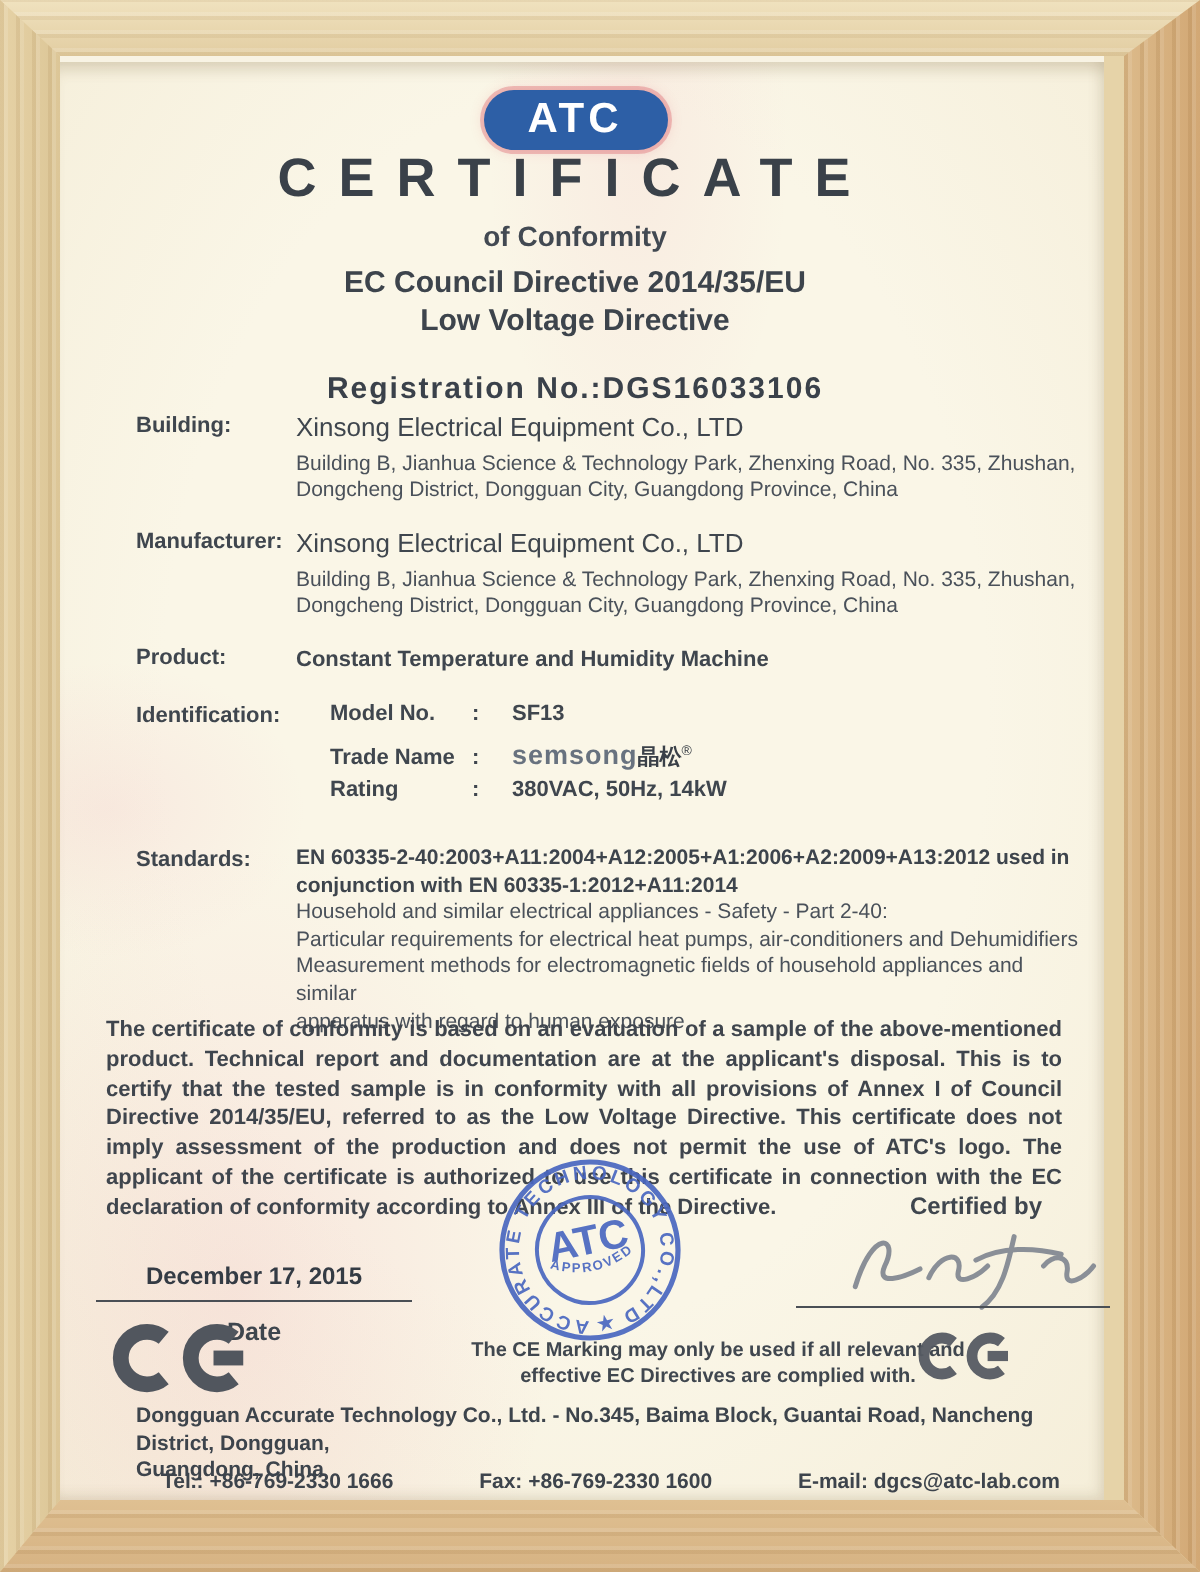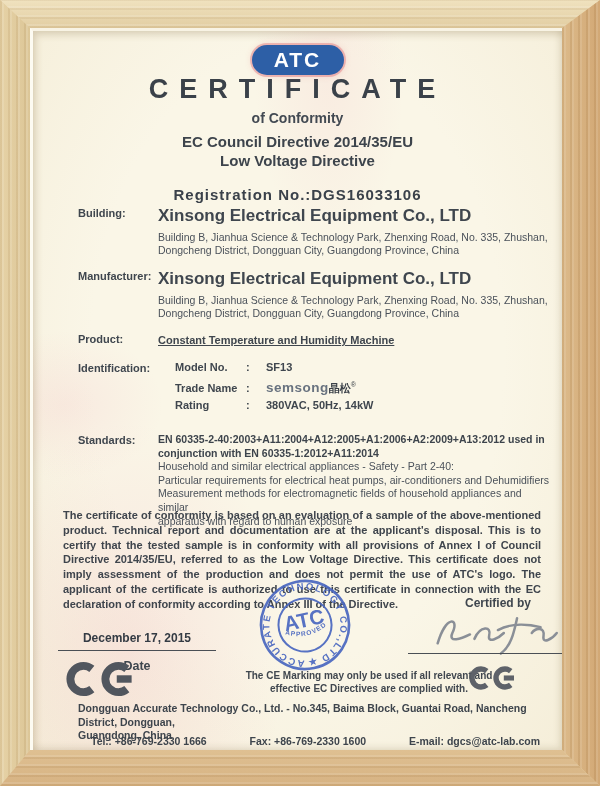--- a/index.html
+++ b/index.html
@@ -20,21 +20,21 @@
   .frame-right{left:562px;top:0;width:38px;height:786px;
     background:repeating-linear-gradient(90deg,rgba(140,95,40,.14) 0 2px,rgba(255,255,255,.10) 2px 4px,rgba(0,0,0,0) 4px 8px),
       linear-gradient(90deg,#dcba8a,#d2a875);
     clip-path:polygon(38px 0,38px 786px,0 750px,0 28px);}
   .frame-bottom{left:0;top:750px;width:600px;height:36px;
     background:repeating-linear-gradient(0deg,rgba(140,95,40,.12) 0 2px,rgba(255,255,255,.12) 2px 4px,rgba(0,0,0,0) 4px 9px),
       linear-gradient(180deg,#dfc092,#d6b282);
     clip-path:polygon(0 36px,30px 0,562px 0,600px 36px);}
 
   
-  .paper{position:absolute;left:30px;top:28px;width:532px;height:722px;z-index:2;
+  .paper{position:absolute;left:20px;top:28px;width:532px;height:722px;z-index:2;
     background:
       radial-gradient(ellipse at 18% 86%, rgba(236,142,168,.16), transparent 26%),
       radial-gradient(ellipse at 56% 6%, rgba(236,142,168,.10), transparent 18%),
       radial-gradient(ellipse at 6% 52%, rgba(236,142,168,.12), transparent 14%),
       radial-gradient(ellipse at 50% 45%, #faf6e7 55%, #f5eed9 100%);
     border-left:3px solid #fdfbf2;border-top:3px solid #f8f3e4;
     box-shadow:inset 3px 4px 7px rgba(110,85,40,.20), inset -3px -3px 6px rgba(110,85,40,.12);}
 
   
   .hdr{position:absolute;left:0;right:0;top:0;text-align:center;}
@@ -47,23 +47,23 @@
   .cert-sub{margin-top:5px;font-size:14px;font-weight:bold;color:#424952;}
   .dir1{margin-top:7px;font-size:15px;font-weight:bold;color:#3d444c;}
   .dir2{margin-top:2px;font-size:15px;font-weight:bold;color:#3d444c;}
   .reg{margin-top:17px;font-size:15px;font-weight:bold;letter-spacing:1px;color:#3a414a;}
 
   
   .fields{position:absolute;left:45px;right:8px;top:175px;}
   .frow{display:flex;margin-bottom:12px;}
   .flabel{flex:none;width:80px;font-size:11px;font-weight:bold;padding-top:1px;}
   .fval{flex:1;font-size:11px;}
-  .co-name{font-weight:bold;font-size:17px;margin-bottom:5px;}
+  .co-name{font-weight:normal;font-size:13px;margin-bottom:5px;}
   .addr{font-size:10.5px;line-height:13px;color:#4a515a;}
-  .prod-val{font-weight:bold;font-size:11px;padding-top:2px;text-decoration:underline;}
+  .prod-val{font-weight:bold;font-size:11px;padding-top:2px;}
   .irow{display:flex;height:19px;align-items:baseline;}
   .ikey{flex:none;width:88px;font-weight:bold;font-size:11px;padding-left:17px;}
   .isep{flex:none;width:20px;font-weight:bold;font-size:11px;}
   .ival{font-weight:bold;font-size:11px;}
   .brand{font-size:13.5px;font-weight:bold;color:#68727f;letter-spacing:.5px;}
   .brand-cjk{font-size:11px;font-weight:bold;color:#3a4048;}
   .brand-reg{font-size:7px;vertical-align:super;color:#3a4048;}
   .std-line{font-size:10.5px;line-height:13.6px;color:#4a515a;}
   .std-bold{font-weight:bold;color:#3d444c;}
 

